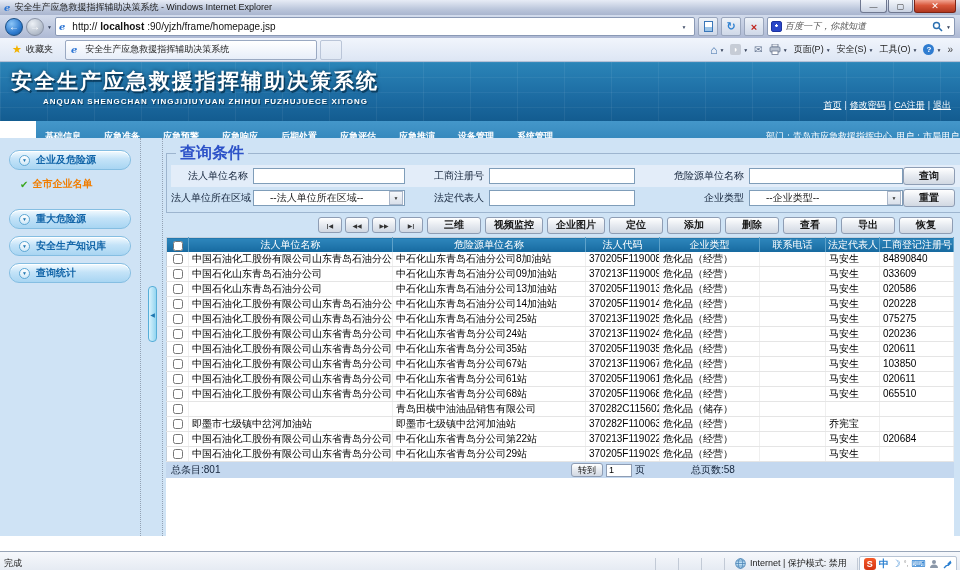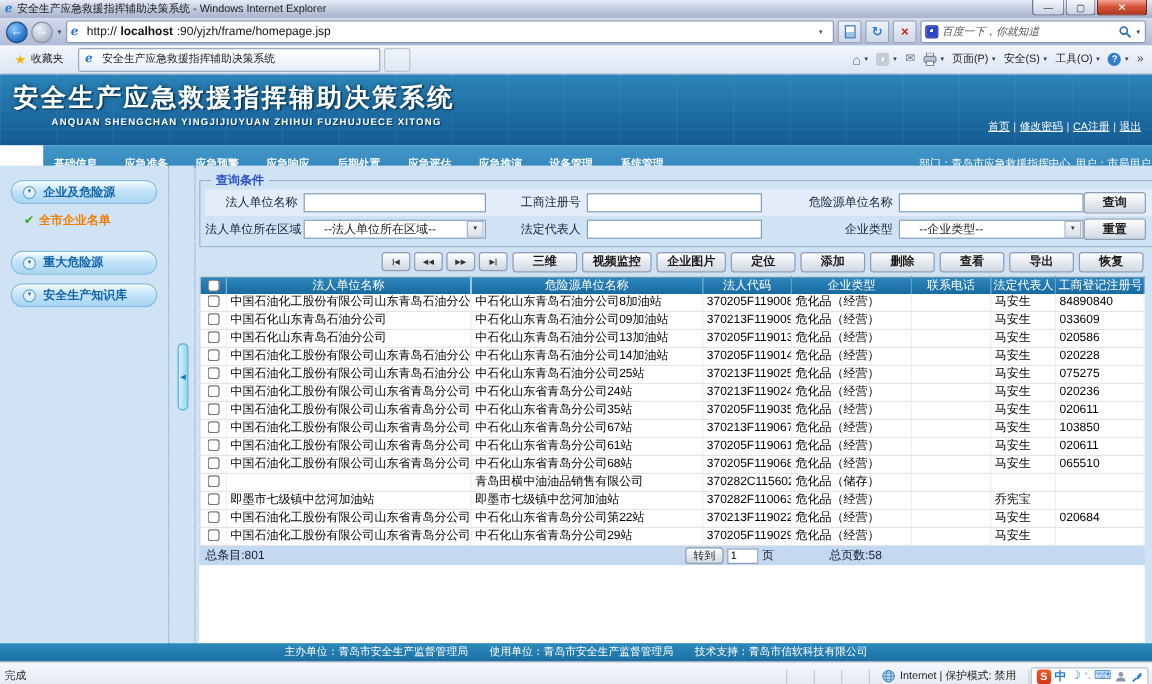--- a/index.html
+++ b/index.html
@@ -115,21 +115,21 @@
     border-left:1px dotted #93a2b4; border-right:1px dotted #93a2b4; }
   .split-handle { position:absolute; left:7px; top:148px; width:9px; height:56px;
     border:1px solid #57aed8; border-radius:4px;
     background:linear-gradient(90deg,#d8f2fd,#93d5f0); display:flex; align-items:center;
     justify-content:center; color:#1e76b0; font-size:6px; }
 
   .main { flex:1; min-width:0; display:flex; flex-direction:column; padding:5px 6px 0 3px; }
 
   
   .query { border:1px solid #9db5cf; padding:1px 4px 3px 4px; background:#cfe3f5; }
-  .query legend { font-size:10px; font-weight:bold; color:#2d52c8; padding:0 4px; margin-left:5px; }
+  .query legend { font-size:16px; font-weight:bold; color:#2d52c8; padding:0 4px; margin-left:5px; }
   .qrow { display:flex; align-items:center; height:22px; font-size:10px; color:#13233a; }
   .qrow1 { background:#e3edf9; }
   .qlabel { text-align:right; padding-right:5px; white-space:nowrap; flex:none; }
   .l1{width:82px}.l2{width:84px}.l3{width:114px}
   .f1{width:152px}.f2{width:146px}.f3{width:154px}
   .qfield { flex:none; }
   .qinput { width:100%; height:16px; border:1px solid #7f9db9; background:#fff;
     font-size:10px; padding:0 2px; }
   .qselect { width:100%; height:16px; border:1px solid #7f9db9; background:#fff;
     display:flex; align-items:center; font-size:10px; color:#222; }
@@ -333,20 +333,24 @@
         <span class="check-ico">✔</span>
         <span>全市企业名单</span>
       </div>
       <div class="side-btn">
         <span class="side-chevron">▼</span>
         <span>重大危险源</span>
       </div>
       <div class="side-btn">
         <span class="side-chevron">▼</span>
         <span>安全生产知识库</span>
+      </div>
+      <div class="side-btn">
+        <span class="side-chevron">▼</span>
+        <span>查询统计</span>
       </div>
     </div>
 
     <div class="splitter">
       <div class="split-handle">◀</div>
     </div>
 
     <div class="main">
 
       <fieldset class="query">
@@ -576,21 +580,20 @@
         <span>页</span>
         <span class="sp2"></span>
         <span class="pages-total">总页数:58</span>
         <span class="sp3"></span>
       </div>
 
       <div class="main-fill"></div>
     </div>
   </div>
 
-  <div class="site-footer">主办单位：青岛市安全生产监督管理局　　使用单位：青岛市安全生产监督管理局　　技术支持：青岛市信软科技有限公司</div>
 
   <div class="statusbar">
     <span class="sb-left">完成</span>
     <span class="sb-sep"></span>
       <span class="sb-seg"></span>
     <span class="sb-sep"></span>
       <span class="sb-seg"></span>
     <span class="sb-sep"></span>
       <span class="sb-seg"></span>
     <span class="sb-sep"></span>

